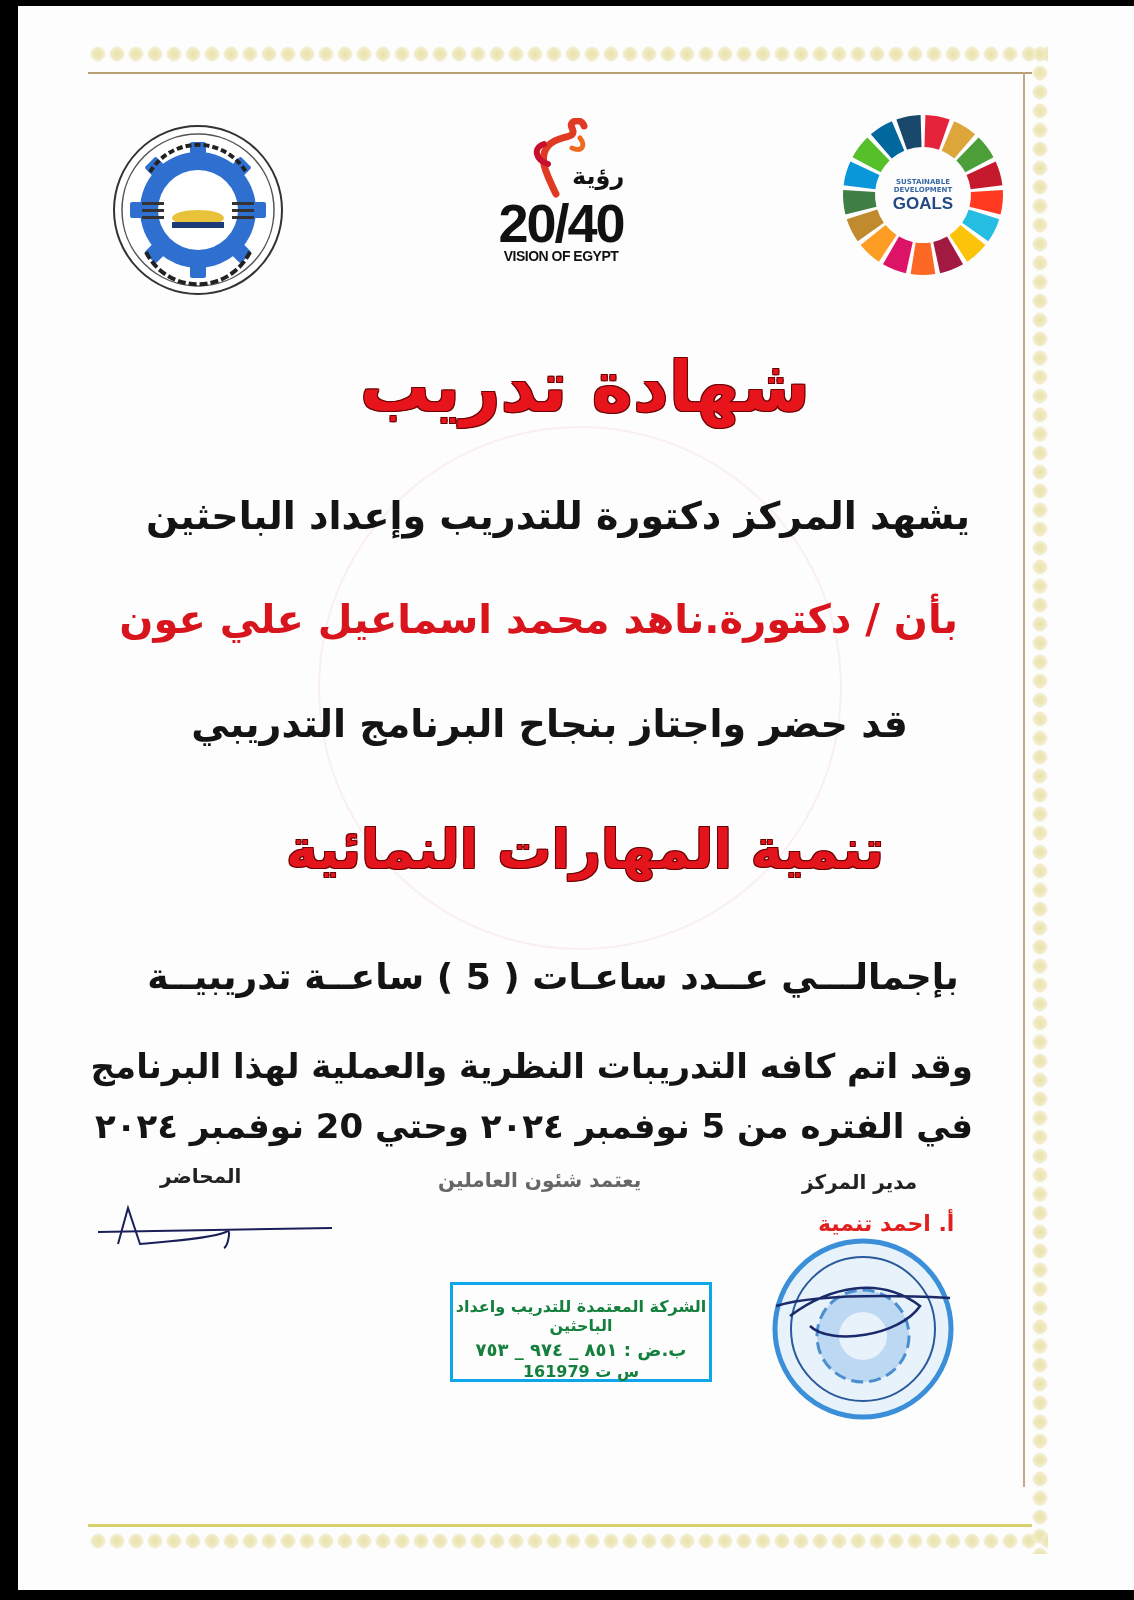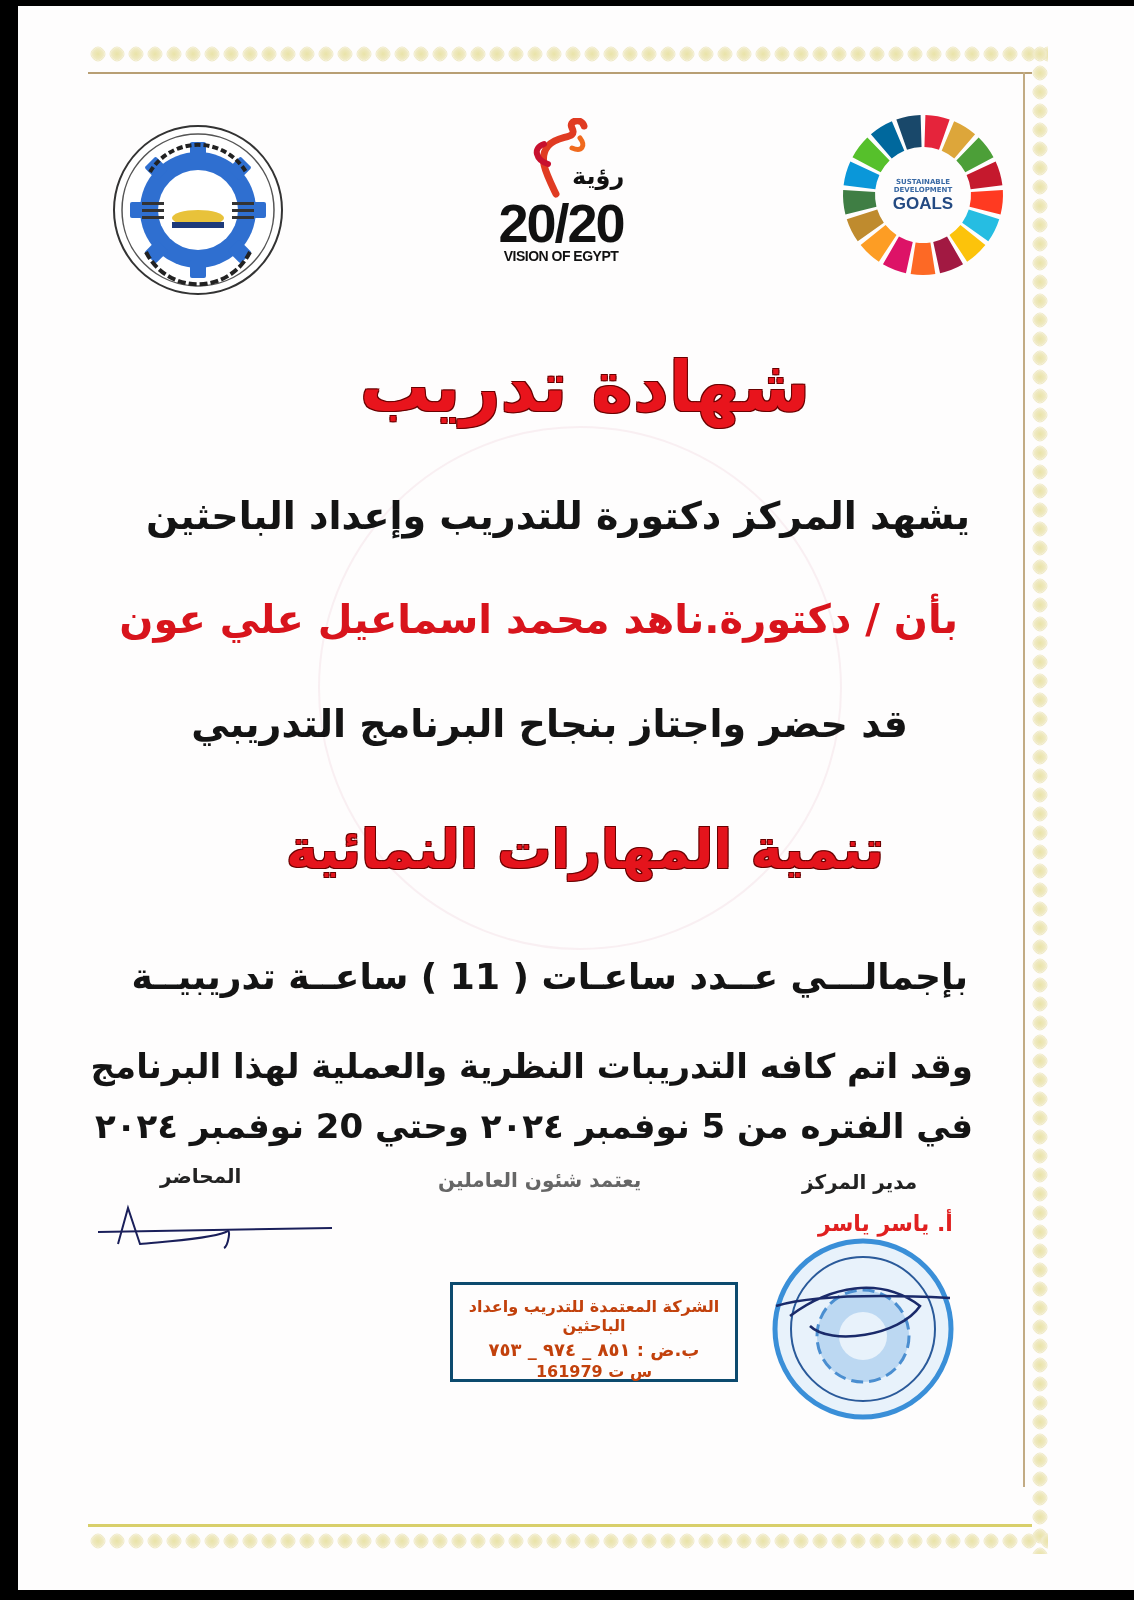--- a/index.html
+++ b/index.html
@@ -32,21 +32,21 @@
   .line{font-size:38px;color:#141414;}
   .l1{left:120px;width:840px;top:488px;}
   .l2{left:120px;width:820px;top:590px;color:#d8141c;font-size:40px;}
   .l3{left:190px;width:700px;top:696px;}
   .prog{left:0;width:1134px;top:812px;font-size:54px;color:#e4141c;text-shadow:1px 1px 0 #6a0000,-1px -1px 0 #6a0000,1px -1px 0 #6a0000,-1px 1px 0 #6a0000;}
   .l5{left:120px;width:830px;top:950px;font-size:36px;}
   .l6{left:120px;width:835px;top:1040px;font-size:34px;}
   .l7{left:120px;width:835px;top:1100px;font-size:34px;}
   .sig-label{position:absolute;direction:rtl;font-weight:bold;font-size:20px;color:#222;}
   .faded{color:#666;}
-  .stamp-rect{position:absolute;left:432px;top:1276px;width:288px;height:100px;border:3px solid #0c4a6e;box-sizing:border-box;direction:rtl;text-align:center;color:#c2410c;font-weight:bold;}
+  .stamp-rect{position:absolute;left:432px;top:1276px;width:262px;height:100px;border:3px solid #0ea5e9;box-sizing:border-box;direction:rtl;text-align:center;color:#15803d;font-weight:bold;}
   .stamp-rect .r1{font-size:16px;margin-top:12px;}
   .stamp-rect .r2{font-size:18px;margin-top:4px;}
   .stamp-rect .r3{font-size:16px;margin-top:2px;}
   .stamp-round{position:absolute;left:752px;top:1230px;width:186px;height:186px;}
   .stamp-name{position:absolute;left:800px;top:1205px;direction:rtl;font-weight:bold;font-size:22px;color:#e02020;}
 </style>
 </head>
 <body>
 
 <div class="page">
@@ -639,21 +639,21 @@
     </svg>
   </div>
 
   <div class="logo-center">
     <svg width="150" height="80" viewBox="0 0 150 80" style="position:absolute;left:0;top:0">
       <path d="M70 76 C60 55, 52 40, 62 28 C72 16, 92 22, 86 10 C82 2, 96 0, 98 8" fill="none" stroke="#e03b22" stroke-width="7" stroke-linecap="round"></path>
       <path d="M62 46 C50 42, 46 30, 58 26" fill="none" stroke="#c8102e" stroke-width="6" stroke-linecap="round"></path>
       <path d="M86 30 C96 34, 100 28, 94 20" fill="none" stroke="#f06a1e" stroke-width="5" stroke-linecap="round"></path>
     </svg>
     <div class="v2030-ar">رؤية</div>
-    <div class="v2030-num">20/20</div>
+    <div class="v2030-num">20/40</div>
     <div class="v2030-sub">VISION OF EGYPT</div>
   </div>
 
   <div class="logo-right">
     <svg width="170" height="170" viewBox="0 0 170 170" id="sdgWheel">
         <path d="M87.39964001619965 5.035997300080993 A80 80 0 0 1 111.64873189463916 9.568938172609279 L100.98923913678348 39.741362903565566 A48 48 0 0 0 86.4397840097198 37.0215983800486 Z" fill="#e5243b"></path>
         <path d="M116.12392724598635 11.302638088011932 A80 80 0 0 1 137.0980448973859 24.289261922869336 L116.25882693843154 48.5735571537216 A48 48 0 0 0 103.67435634759181 40.78158285280716 Z" fill="#dda63a"></path>
         <path d="M140.64475563756804 27.522515973336667 A80 80 0 0 1 155.51122825150816 47.20890726025884 L127.3067369509049 62.3253443561553 A48 48 0 0 0 118.38685338254083 50.513509584001994 Z" fill="#4c9f38"></path>
         <path d="M157.650451442061 51.505046570196036 A80 80 0 0 1 164.40147951406053 75.23244907982426 L132.6408877084363 79.13946944789456 A48 48 0 0 0 128.59027086523662 64.90302794211762 Z" fill="#c5192d"></path>
         <path d="M164.84430120925498 80.0112562296946 A80 80 0 0 1 162.56812098945244 104.57515277502748 L131.54087259367145 96.74509166501649 A48 48 0 0 0 132.906580725553 82.00675373781675 Z" fill="#ff3a21"></path>
@@ -675,21 +675,21 @@
       <div class="sdg-small">DEVELOPMENT</div>
       <div class="sdg-goals">GOALS</div>
     </div>
   </div>
 
   <div class="ar title">شهادة تدريب</div>
   <div class="ar line l1">يشهد  المركز دكتورة للتدريب وإعداد الباحثين</div>
   <div class="ar line l3">قد حضر واجتاز بنجاح البرنامج التدريبي</div>
   <div class="ar line l2">بأن / دكتورة.ناهد محمد اسماعيل علي عون</div>
   <div class="ar prog">تنمية المهارات النمائية</div>
-  <div class="ar line l5">بإجمالـــي عــدد ساعـات ( 11 ) ساعــة تدريبيــة</div>
+  <div class="ar line l5">بإجمالـــي عــدد ساعـات ( 5 ) ساعــة تدريبيــة</div>
   <div class="ar line l6">وقد اتم كافه التدريبات النظرية والعملية لهذا البرنامج</div>
   <div class="ar line l7">في الفتره من 5 نوفمبر ٢٠٢٤ وحتي 20 نوفمبر ٢٠٢٤</div>
 
   <div class="sig-label" style="left:142px;top:1158px;">المحاضر</div>
   <svg style="position:absolute;left:78px;top:1196px" width="240" height="50">
     <path d="M2 30 L236 26" stroke="#1a1f5a" stroke-width="2" fill="none"></path>
     <path d="M22 42 L32 6 L44 42 C60 40, 110 38, 130 30 C136 24, 132 44, 128 46" stroke="#1a1f5a" stroke-width="2" fill="none"></path>
   </svg>
 
   <div class="sig-label faded" style="left:420px;top:1162px;">يعتمد شئون العاملين</div>
@@ -703,14 +703,14 @@
   <div class="sig-label" style="left:784px;top:1164px;">مدير المركز</div>
   <div class="stamp-round">
     <svg width="186" height="186" viewBox="0 0 186 186">
       <circle cx="93" cy="93" r="88" fill="#e8f2fb" stroke="#3a8fd8" stroke-width="5"></circle>
       <circle cx="93" cy="93" r="72" fill="none" stroke="#2a5a9a" stroke-width="2"></circle>
       <circle cx="93" cy="100" r="46" fill="#bcd8f2" stroke="#4a8ed0" stroke-width="3" stroke-dasharray="12 6"></circle>
       <circle cx="93" cy="100" r="24" fill="#e8f2fb"></circle>
       <path d="M6 70 C40 60, 100 58, 180 62 M20 80 C60 50, 110 40, 150 70 C130 100, 60 110, 40 90" stroke="#1a2a6a" stroke-width="2.5" fill="none"></path>
     </svg>
   </div>
-  <div class="stamp-name">أ. ياسر ياسر</div>
+  <div class="stamp-name">أ. احمد تنمية</div>
 </div>
 
 </body></html>

